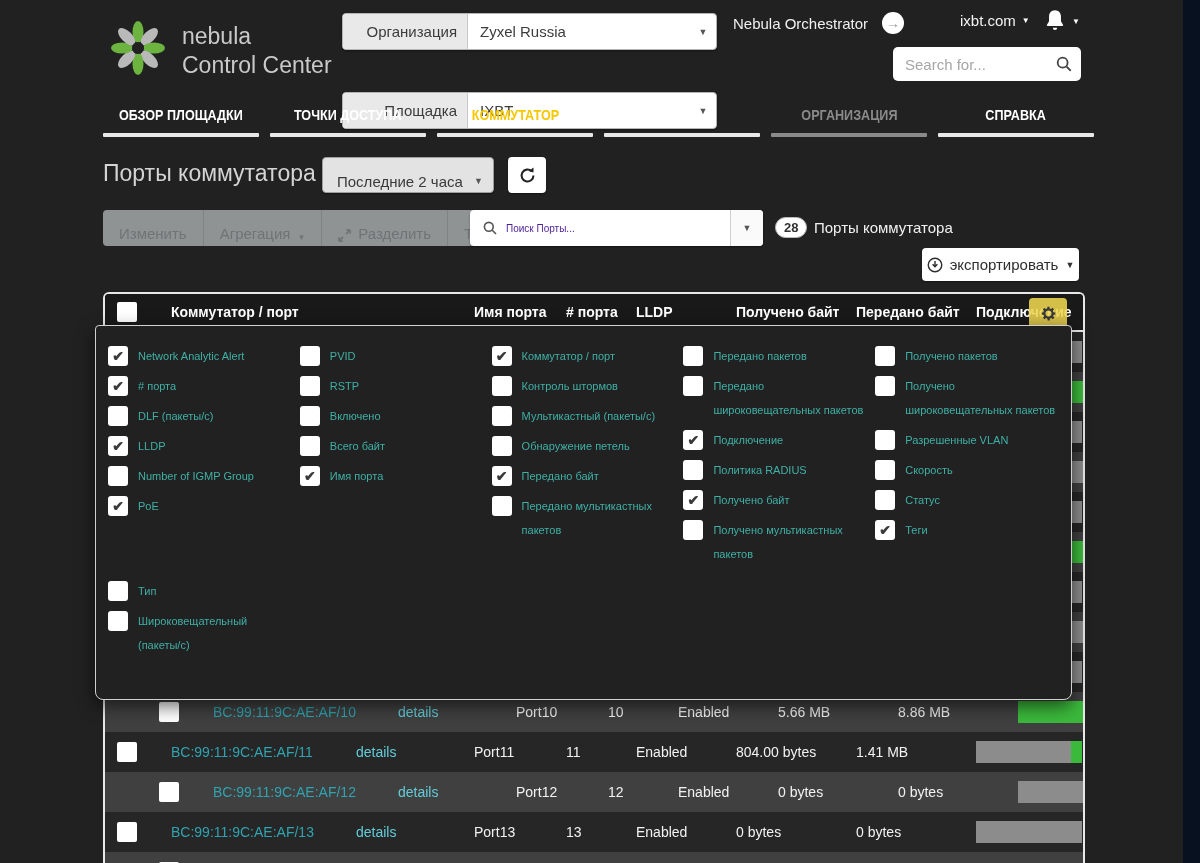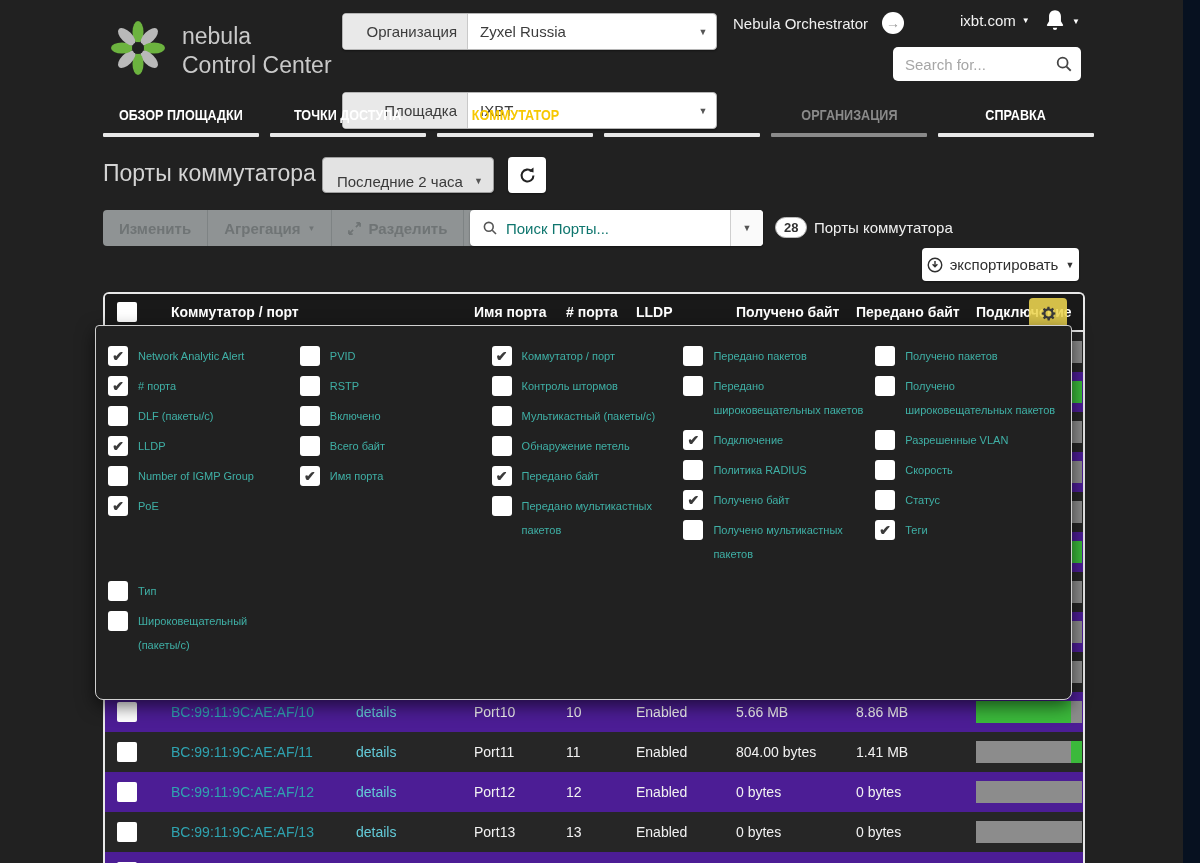--- a/index.html
+++ b/index.html
@@ -33,42 +33,42 @@
   .tab.disabled .tab-underline { background:#8a8a8a; }
 
   
   .page-title { position:absolute; left:103px; top:160px; color:#d4d4d4; font-size:23px; }
   .time-select { position:absolute; left:322px; top:157px; width:172px; height:36px; background:#e3e3e3; border:1px solid #9e9e9e; border-radius:4px; display:flex; align-items:center; padding:12px 10px 0 14px; color:#3a3a3a; font-size:15px; box-shadow:0 1px 2px rgba(0,0,0,.4); }
   .time-select .caret { margin-left:auto; font-size:9px; color:#555; }
   .refresh-btn { position:absolute; left:508px; top:157px; width:38px; height:36px; background:#fff; border-radius:4px; display:flex; align-items:center; justify-content:center; box-shadow:0 1px 2px rgba(0,0,0,.4); }
 
   
   .btn-group { position:absolute; left:103px; top:210px; height:36px; display:flex; border-radius:4px; overflow:hidden; }
-  .gbtn { background:#8f9394; color:#6f7475; font-size:15px; display:flex; align-items:center; gap:7px; padding:12px 16px; border-right:1px solid #7e8384;font-weight:bold; }
+  .gbtn { background:#8f9394; color:#6f7475; font-size:15px; display:flex; align-items:flex-end; gap:7px; padding:4px 16px; border-right:1px solid #7e8384; }
   .gbtn:last-child { border-right:none; }
   .gbtn .caret { font-size:8px; }
   .gbtn .split-icon svg { display:block; }
   .port-search { position:absolute; left:470px; top:210px; width:293px; height:36px; background:#fff; border-radius:4px; display:flex; align-items:center; overflow:hidden; box-shadow:0 1px 2px rgba(0,0,0,.4); }
-  .port-search .ph { flex:1; color:#0f766e; font-size:15px; margin-left:8px; }
+  .port-search .ph { flex:1; color:#4c1d95; font-size:10px; margin-left:8px; }
   .port-search .mag { margin-left:12px; display:flex; }
   .port-search .dd { width:33px; height:100%; border-left:1px solid #cfcfcf; background:#fafafa; display:flex; align-items:center; justify-content:center; color:#555; font-size:9px; }
   .count-badge { position:absolute; left:775px; top:217px; background:#fff; border:1px solid #bbb; border-radius:11px; padding:2px 8px; font-size:13px; font-weight:bold; color:#333; }
   .count-label { position:absolute; left:814px; top:219px; color:#f0f0f0; font-size:15px; }
   .export-btn { position:absolute; left:922px; top:248px; width:157px; height:33px; background:#fff; border-radius:4px; display:flex; align-items:center; justify-content:center; gap:7px; color:#2f2f2f; font-size:15px; box-shadow:0 1px 2px rgba(0,0,0,.4); }
   .export-btn .caret { font-size:9px; color:#333; }
 
   
   .table-wrap { position:absolute; left:103px; top:292px; width:982px; height:571px; border:2px solid #e8e8e8; border-bottom:none; border-radius:6px 6px 0 0; overflow:hidden; z-index:1; }
   .trow { display:grid; grid-template-columns:46px 205px 112px 92px 70px 100px 120px 126px 1fr; align-items:center; height:40px; font-size:14px; }
   .thead { background:#191919; border-bottom:2px solid #e8e8e8; height:38px; color:#fff; font-weight:bold; position:relative; }
   .cell { overflow:hidden; white-space:nowrap; }
   .c-mac { padding-left:20px; }
   .c-name,.c-num,.c-lldp,.c-rx,.c-tx { padding-left:6px; }
   .row-dark { background:#262626; }
-  .row-light { background:#4c1d95; }
+  .row-light { background:#404040;padding-left:42px; }
   .cbx { width:20px; height:20px; background:#fff; border-radius:2px; margin-left:12px; }
   .mac-link { color:#2fa3b0; }
   .details-link { color:#63cbd8; }
   .cell-txt { color:#f2f2f2; }
   .bar { height:22px; display:flex; width:106px; }
   .bar .seg-main { flex:1; }
   .bar .seg-tip { width:11px; }
   .bg-green { background:#3bb93b; }
   .bg-gray { background:#8c8c8c; }
   .gear-btn { position:absolute; right:16px; top:4px; width:38px; height:30px; background:rgba(238,214,80,.88); border-radius:4px; display:flex; align-items:center; justify-content:center; z-index:30; }

